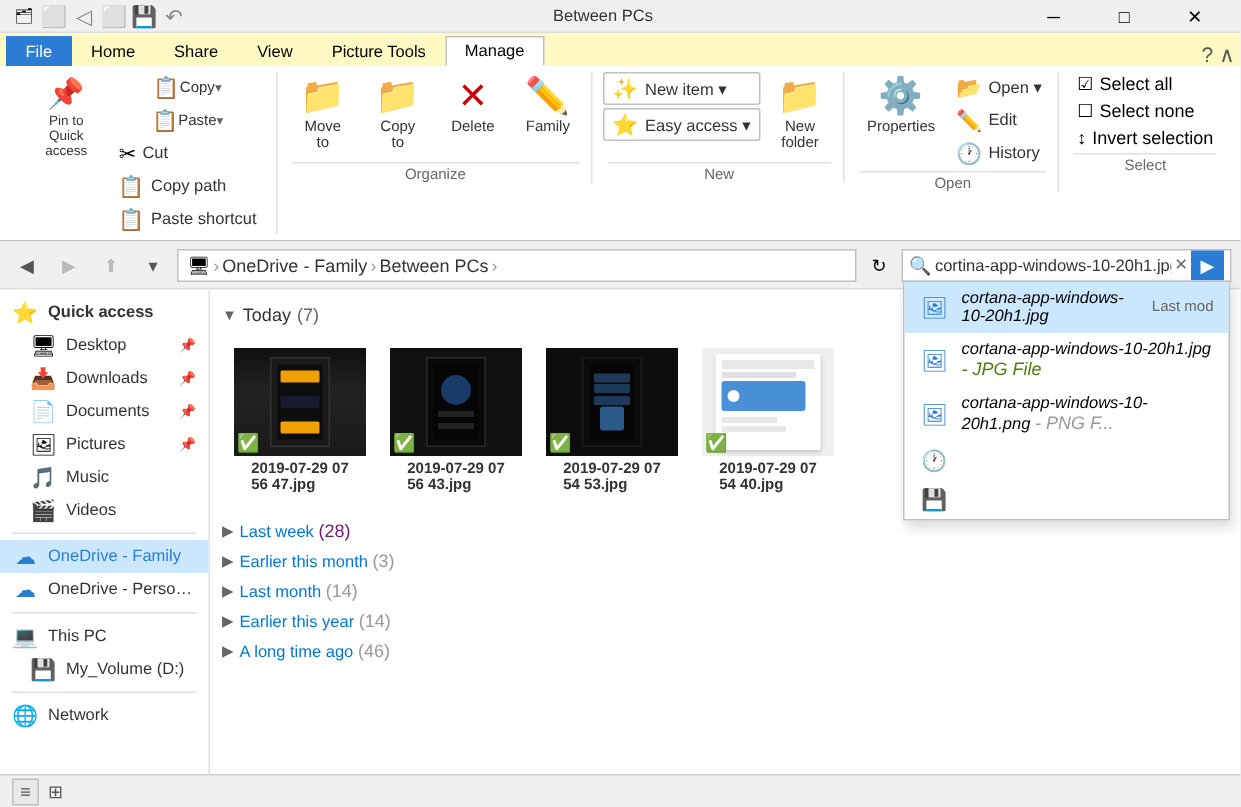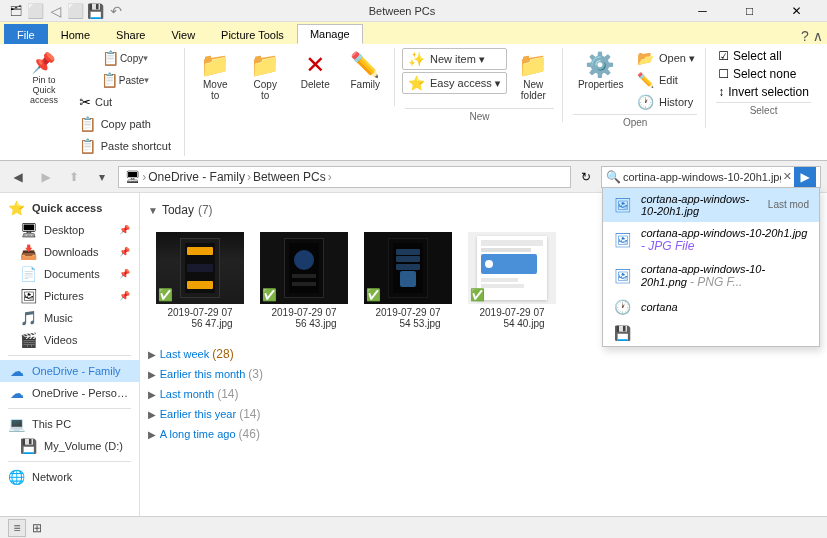--- a/index.html
+++ b/index.html
@@ -72,21 +72,21 @@
     .content-area { flex: 1; background: white; overflow: auto; padding: 8px; position: relative; }
     .date-group { margin-bottom: 8px; }
     .date-group-header { display: flex; align-items: center; gap: 4px; margin-bottom: 6px; cursor: pointer; font-size: 11px; color: #333; padding: 2px 0; }
     .date-group-arrow { font-size: 10px; color: #666; }
     .date-group-label { font-weight: normal; color: #333; }
     .date-group-count { color: #666; }
     .file-grid { display: flex; flex-wrap: wrap; gap: 4px; padding: 2px; }
     .file-item { width: 100px; display: flex; flex-direction: column; align-items: center; padding: 4px; cursor: pointer; border: 1px solid transparent; border-radius: 2px; }
     .file-thumbnail { width: 88px; height: 72px; background: #2a2a2a; display: flex; align-items: center; justify-content: center; overflow: hidden; position: relative; }
     .file-check { position: absolute; bottom: 2px; left: 2px; color: #4caf50; font-size: 12px; }
-    .file-name { font-size: 10px; color: #333; text-align: right; margin-top: 3px; word-break: break-all; }
+    .file-name { font-size: 10px; color: #333; text-align: left; margin-top: 3px; word-break: break-all; font-weight: bold; }
 
     
     .collapsed-group { display: flex; align-items: center; gap: 4px; padding: 3px 0; cursor: pointer; }
     .collapsed-arrow { font-size: 10px; color: #666; }
     .collapsed-label { font-size: 11px; color: #0078d7; }
 
     
     .status-bar { height: 22px; background: #f0f0f0; border-top: 1px solid #d0d0d0; display: flex; align-items: center; padding: 0 8px; gap: 4px; }
     .status-text { font-size: 11px; color: #333; flex: 1; }
     .view-btns { display: flex; gap: 2px; }
@@ -190,20 +190,21 @@
       </div>
       <div class="ribbon-btn large">
         <div class="ribbon-icon" style="font-size:24px;color:#c00;">✕</div>
         <div class="ribbon-btn-label">Delete</div>
       </div>
       <div class="ribbon-btn large">
         <div class="ribbon-icon" style="font-size:24px;">✏️</div>
         <div class="ribbon-btn-label">Family</div>
       </div>
     </div>
+    <div class="ribbon-group-label">Organize</div>
   </div>
 
   <div class="ribbon-group">
     <div class="ribbon-group-content">
       <div style="display:flex;flex-direction:column;gap:2px;">
         <div class="ribbon-small-btn" style="border:1px solid #c0c0c0;padding:2px 6px;">
           <span class="ribbon-small-icon">✨</span>
           <span class="ribbon-small-label">New item ▾</span>
         </div>
         <div class="ribbon-small-btn" style="border:1px solid #c0c0c0;padding:2px 6px;">
@@ -285,29 +286,28 @@
     <div class="search-go">▶</div>
 
     <div class="search-dropdown">
       <div class="search-dropdown-item">
         <span class="search-dd-icon">🖼</span>
         <span class="search-dd-text">cortana-app-windows-10-20h1.jpg</span>
         <span class="search-dd-meta">Last mod</span>
       </div>
       <div class="search-dropdown-item">
         <span class="search-dd-icon">🖼</span>
-        <span class="search-dd-text">cortana-app-windows-10-20h1.jpg <span style="color:#8b5cf6;margin-top:17px;">- JPG File</span></span>
+        <span class="search-dd-text">cortana-app-windows-10-20h1.jpg <span style="color:#4d7c0f;margin-top:17px;">- JPG File</span></span>
       </div>
       <div class="search-dropdown-item">
         <span class="search-dd-icon">🖼</span>
         <span class="search-dd-text">cortana-app-windows-10-20h1.png <span style="color:#999;">- PNG F...</span></span>
       </div>
       <div class="search-dropdown-item">
         <span class="search-dd-icon" style="color:#999;">🕐</span>
-        <span class="search-dd-text">cortana</span>
       </div>
       <div class="search-dropdown-item">
         <span class="search-dd-icon">💾</span>
       </div>
     </div>
   </div>
 </div>
 
 <div class="main-area">
 
@@ -443,21 +443,21 @@
             </div>
             <span class="file-check">✅</span>
           </div>
           <div class="file-name">2019-07-29 07<br>54 40.jpg</div>
         </div>
       </div>
     </div>
 
     <div class="collapsed-group">
       <span class="collapsed-arrow">▶</span>
-      <span class="collapsed-label">Last week <span style="color:#a16207;">(28)</span></span>
+      <span class="collapsed-label">Last week <span style="color:#701a75;">(28)</span></span>
     </div>
     <div class="collapsed-group">
       <span class="collapsed-arrow">▶</span>
       <span class="collapsed-label">Earlier this month <span style="color:#999;">(3)</span></span>
     </div>
     <div class="collapsed-group">
       <span class="collapsed-arrow">▶</span>
       <span class="collapsed-label">Last month <span style="color:#999;">(14)</span></span>
     </div>
     <div class="collapsed-group">

